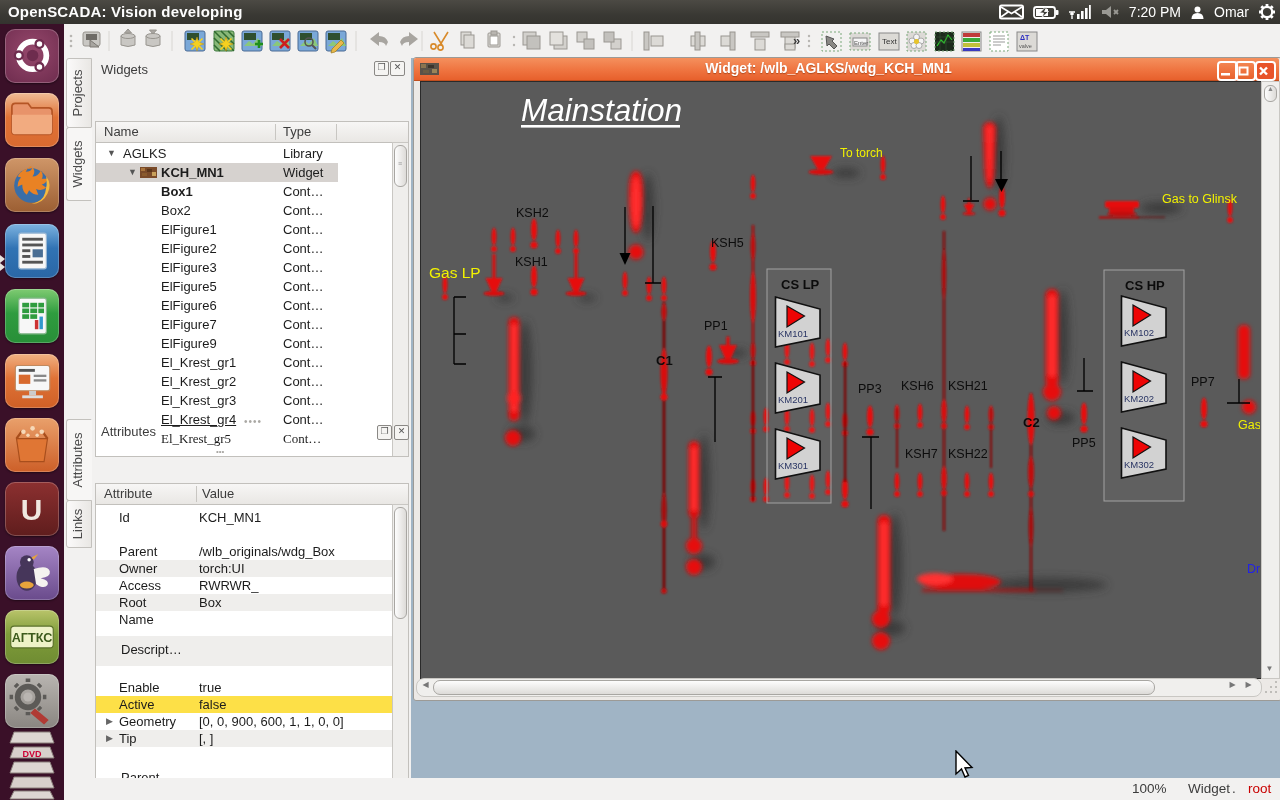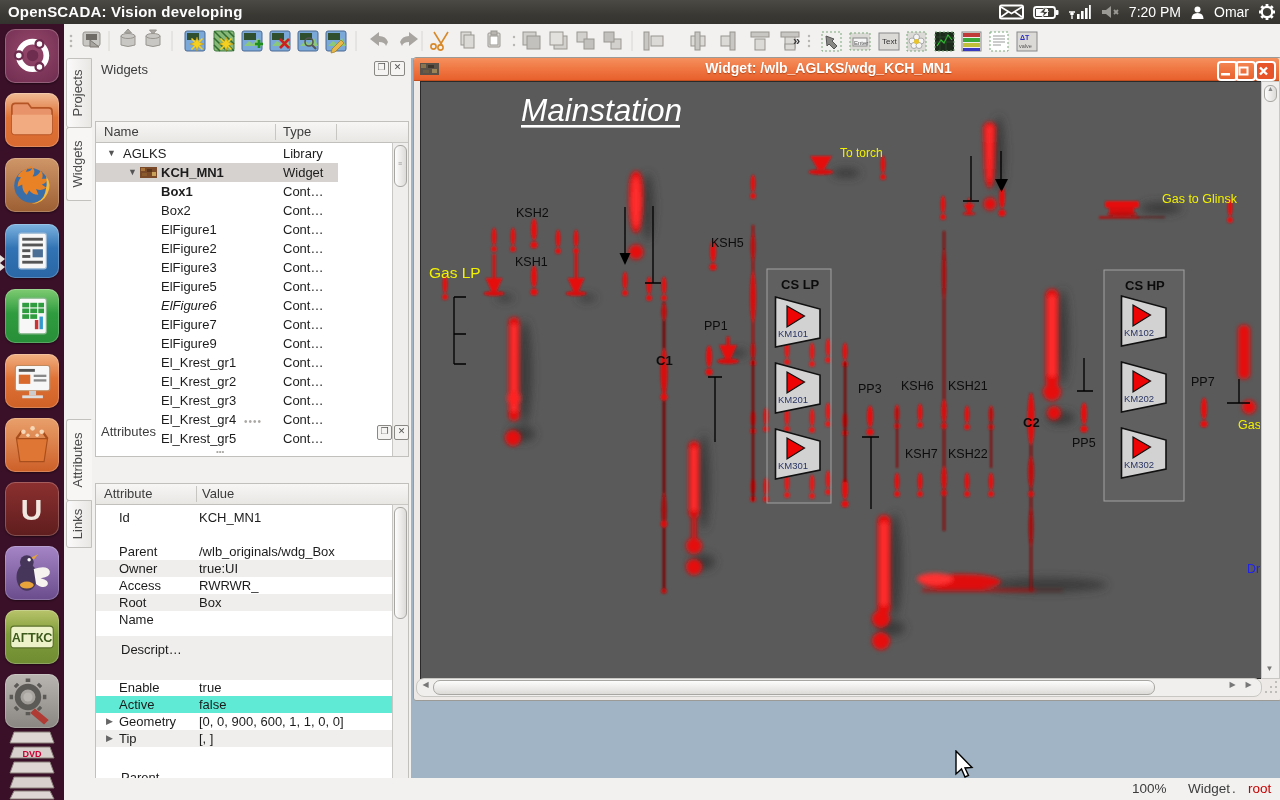--- a/index.html
+++ b/index.html
@@ -417,21 +417,21 @@
         </div>
     <div class="trow" style="top:116px;">
           <span style="position:absolute;left:65px;top:2px;">ElFigure3</span>
           <span style="position:absolute;left:187px;top:2px;">Cont…</span>
         </div>
     <div class="trow" style="top:135px;">
           <span style="position:absolute;left:65px;top:2px;">ElFigure5</span>
           <span style="position:absolute;left:187px;top:2px;">Cont…</span>
         </div>
     <div class="trow" style="top:154px;">
-          <span style="position:absolute;left:65px;top:2px;font-style:italic;">ElFigure6</span>
+          <span style="position:absolute;left:65px;top:2px;">ElFigure6</span>
           <span style="position:absolute;left:187px;top:2px;">Cont…</span>
         </div>
     <div class="trow" style="top:173px;">
           <span style="position:absolute;left:65px;top:2px;">ElFigure7</span>
           <span style="position:absolute;left:187px;top:2px;">Cont…</span>
         </div>
     <div class="trow" style="top:192px;">
           <span style="position:absolute;left:65px;top:2px;">ElFigure9</span>
           <span style="position:absolute;left:187px;top:2px;">Cont…</span>
         </div>
@@ -441,24 +441,24 @@
         </div>
     <div class="trow" style="top:230px;">
           <span style="position:absolute;left:65px;top:2px;">El_Krest_gr2</span>
           <span style="position:absolute;left:187px;top:2px;">Cont…</span>
         </div>
     <div class="trow" style="top:249px;">
           <span style="position:absolute;left:65px;top:2px;">El_Krest_gr3</span>
           <span style="position:absolute;left:187px;top:2px;">Cont…</span>
         </div>
     <div class="trow" style="top:268px;">
-          <span style="position:absolute;left:65px;top:2px;">El_Krest_gr4</span>
-          <span style="position:absolute;left:187px;top:2px;">Cont…</span>
-        </div>
-    <div class="trow" style="top:287px;">
+          <span style="position:absolute;left:65px;top:2px;text-decoration:underline;">El_Krest_gr4</span>
+          <span style="position:absolute;left:187px;top:2px;">Cont…</span>
+        </div>
+    <div class="trow" style="top:287px;font-family:Liberation Serif, serif;">
           <span style="position:absolute;left:65px;top:2px;">El_Krest_gr5</span>
           <span style="position:absolute;left:187px;top:2px;">Cont…</span>
         </div>
   </div>
   <div class="sbv" style="right:0px;top:20px;bottom:0px;border-radius:0;border-right:none;border-bottom:none;">
         <div class="sbthumb" style="top:2px;height:40px;">
           <span style="position:absolute;left:3px;top:14px;font-size:7px;color:#999;">≡</span>
         </div>
       </div>
   <div style="position:absolute;left:120px;bottom:0px;color:#a8a6a2;font-size:8px;">•••</div>
@@ -477,41 +477,41 @@
     <div class="arow" style="top:5px;height:17px;">
           <span style="position:absolute;left:23px;top:1px;">Id</span>
           <span style="position:absolute;left:103px;top:1px;">KCH_MN1</span>
         </div>
     <div class="arow" style="top:39px;height:17px;">
           <span style="position:absolute;left:23px;top:1px;">Parent</span>
           <span style="position:absolute;left:103px;top:1px;">/wlb_originals/wdg_Box</span>
         </div>
     <div class="arow" style="top:56px;height:17px;background:#efeeec;">
           <span style="position:absolute;left:23px;top:1px;">Owner</span>
-          <span style="position:absolute;left:103px;top:1px;">true:UI</span>
+          <span style="position:absolute;left:103px;top:1px;">torch:UI</span>
         </div>
     <div class="arow" style="top:73px;height:17px;">
           <span style="position:absolute;left:23px;top:1px;">Access</span>
           <span style="position:absolute;left:103px;top:1px;">RWRWR_</span>
         </div>
     <div class="arow" style="top:90px;height:17px;background:#efeeec;">
           <span style="position:absolute;left:23px;top:1px;">Root</span>
           <span style="position:absolute;left:103px;top:1px;">Box</span>
         </div>
     <div class="arow" style="top:107px;height:17px;">
           <span style="position:absolute;left:23px;top:1px;">Name</span>
         </div>
-    <div class="arow" style="top:132px;height:44px;background:#efeeec;">
+    <div class="arow" style="top:132px;height:30px;background:#efeeec;">
           <span style="position:absolute;left:25px;top:6px;">Descript…</span>
         </div>
     <div class="arow" style="top:175px;height:17px;">
           <span style="position:absolute;left:23px;top:1px;">Enable</span>
           <span style="position:absolute;left:103px;top:1px;">true</span>
         </div>
-    <div class="arow" style="top:192px;height:17px;background:#5eead4;">
+    <div class="arow" style="top:192px;height:17px;background:#fde047;">
           <span style="position:absolute;left:23px;top:1px;">Active</span>
           <span style="position:absolute;left:103px;top:1px;">false</span>
         </div>
     <div class="arow" style="top:209px;height:17px;">
           <i style="position:absolute;left:10px;top:3px;font-size:9px;color:#666;font-style:normal;">▶</i>
           <span style="position:absolute;left:23px;top:1px;">Geometry</span>
           <span style="position:absolute;left:103px;top:1px;">[0, 0, 900, 600, 1, 1, 0, 0]</span>
         </div>
     <div class="arow" style="top:226px;height:17px;background:#efeeec;">
           <i style="position:absolute;left:10px;top:3px;font-size:9px;color:#666;font-style:normal;">▶</i>

